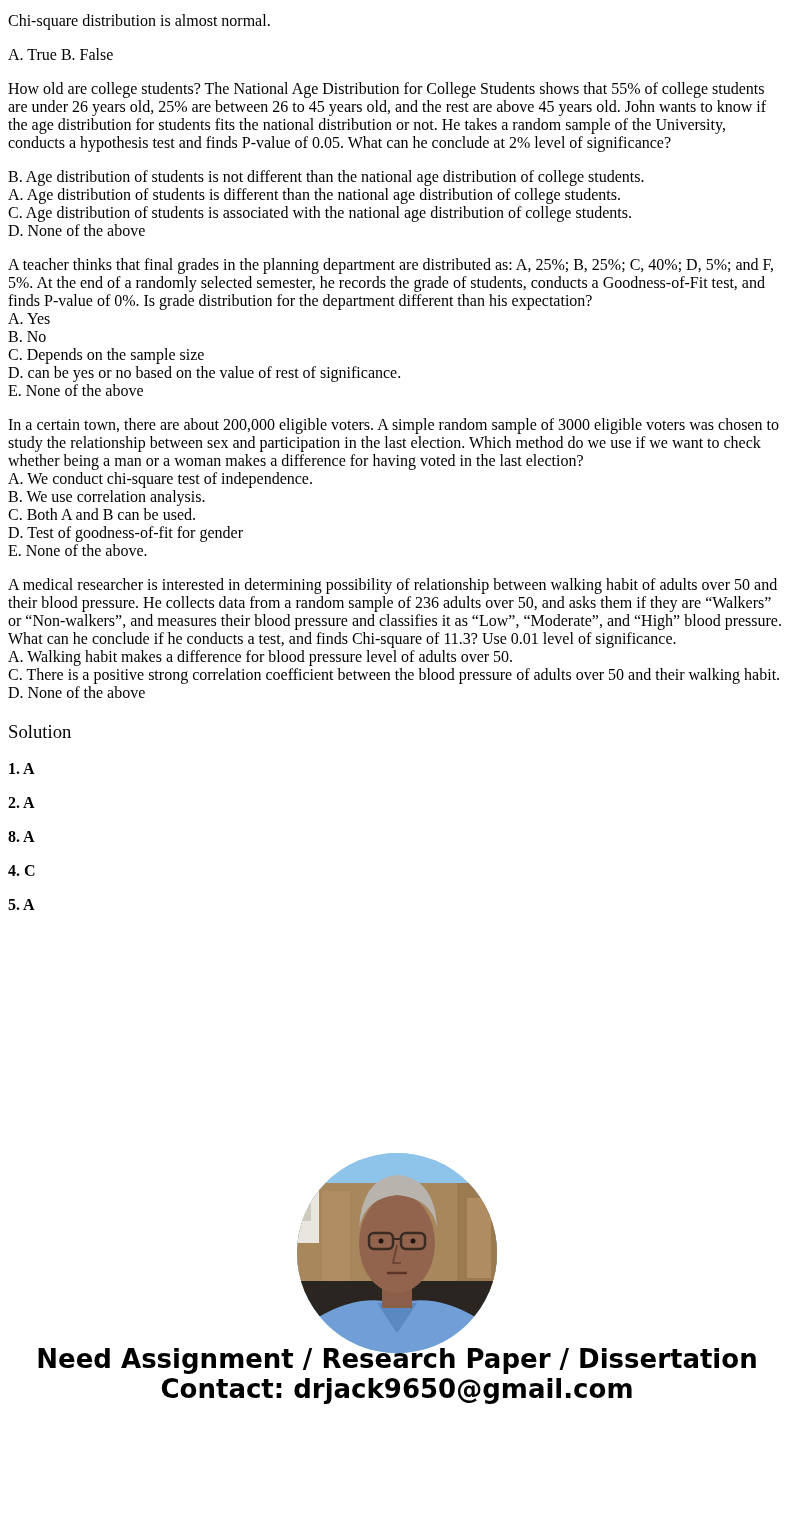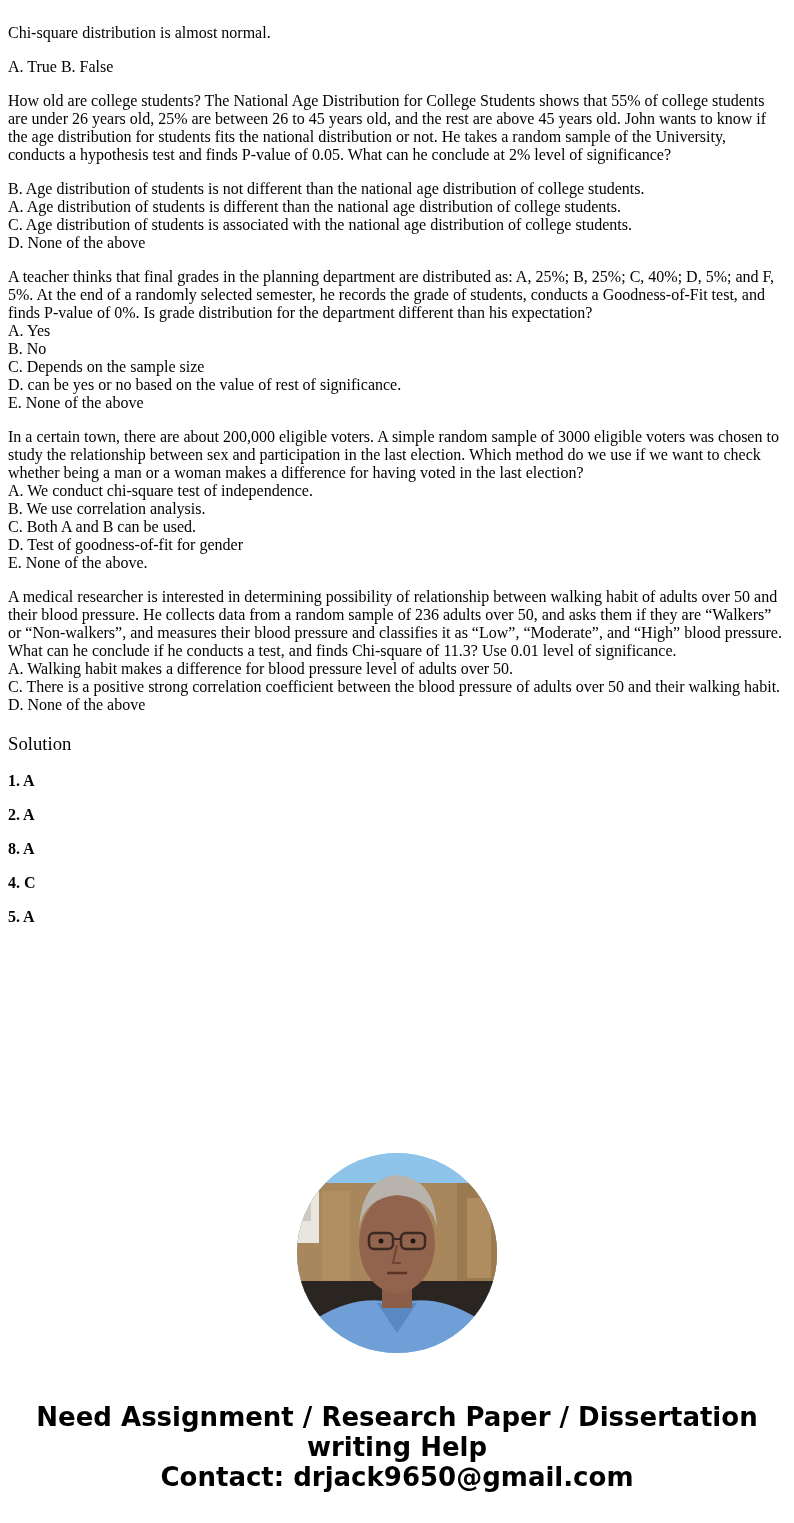--- a/index.html
+++ b/index.html
@@ -13,21 +13,21 @@
       position: relative;
       overflow: hidden;
       font-family: "Liberation Serif", serif;
       font-size: 16px;
       line-height: 18px;
       color: #000000;
     }
     .content {
       position: absolute;
       left: 8px;
-      top: 24px;
+      top: 12px;
       width: 778px;
     }
     p {
       margin: 0 0 16px 0;
     }
     .line { display: block; }
     h3.solution-heading {
       font-size: 18.7px;
       font-weight: normal;
       margin: 20px 0 18px 0;
@@ -43,21 +43,21 @@
       height: 200px;
       border-radius: 50%;
       overflow: hidden;
       background: #8fc3e8;
     }
     .avatar svg { display: block; }
 
     .promo {
       position: absolute;
       left: 0;
-      top: 1402px;
+      top: 1344px;
       width: 794px;
       text-align: center;
       font-family: "DejaVu Sans", sans-serif;
       font-weight: bold;
       font-size: 26px;
       line-height: 30px;
       color: #000000;
     }
     .promo span { display: block; }
   </style>
@@ -143,15 +143,14 @@
     <circle cx="84" cy="88" r="2.5" fill="#1e1410"></circle>
     <circle cx="116" cy="88" r="2.5" fill="#1e1410"></circle>
 
     <path d="M100 92 L96 110 L104 110" fill="none" stroke="#6d4636" stroke-width="2"></path>
     <line x1="90" y1="120" x2="110" y2="120" stroke="#5a3527" stroke-width="2.5"></line>
   </svg>
 </div>
 
 <div class="promo">
   <span>Need Assignment / Research Paper / Dissertation</span>
-  <span>writing Help</span>
   <span>Contact: drjack9650@gmail.com</span>
 </div>
 
 </body></html>

